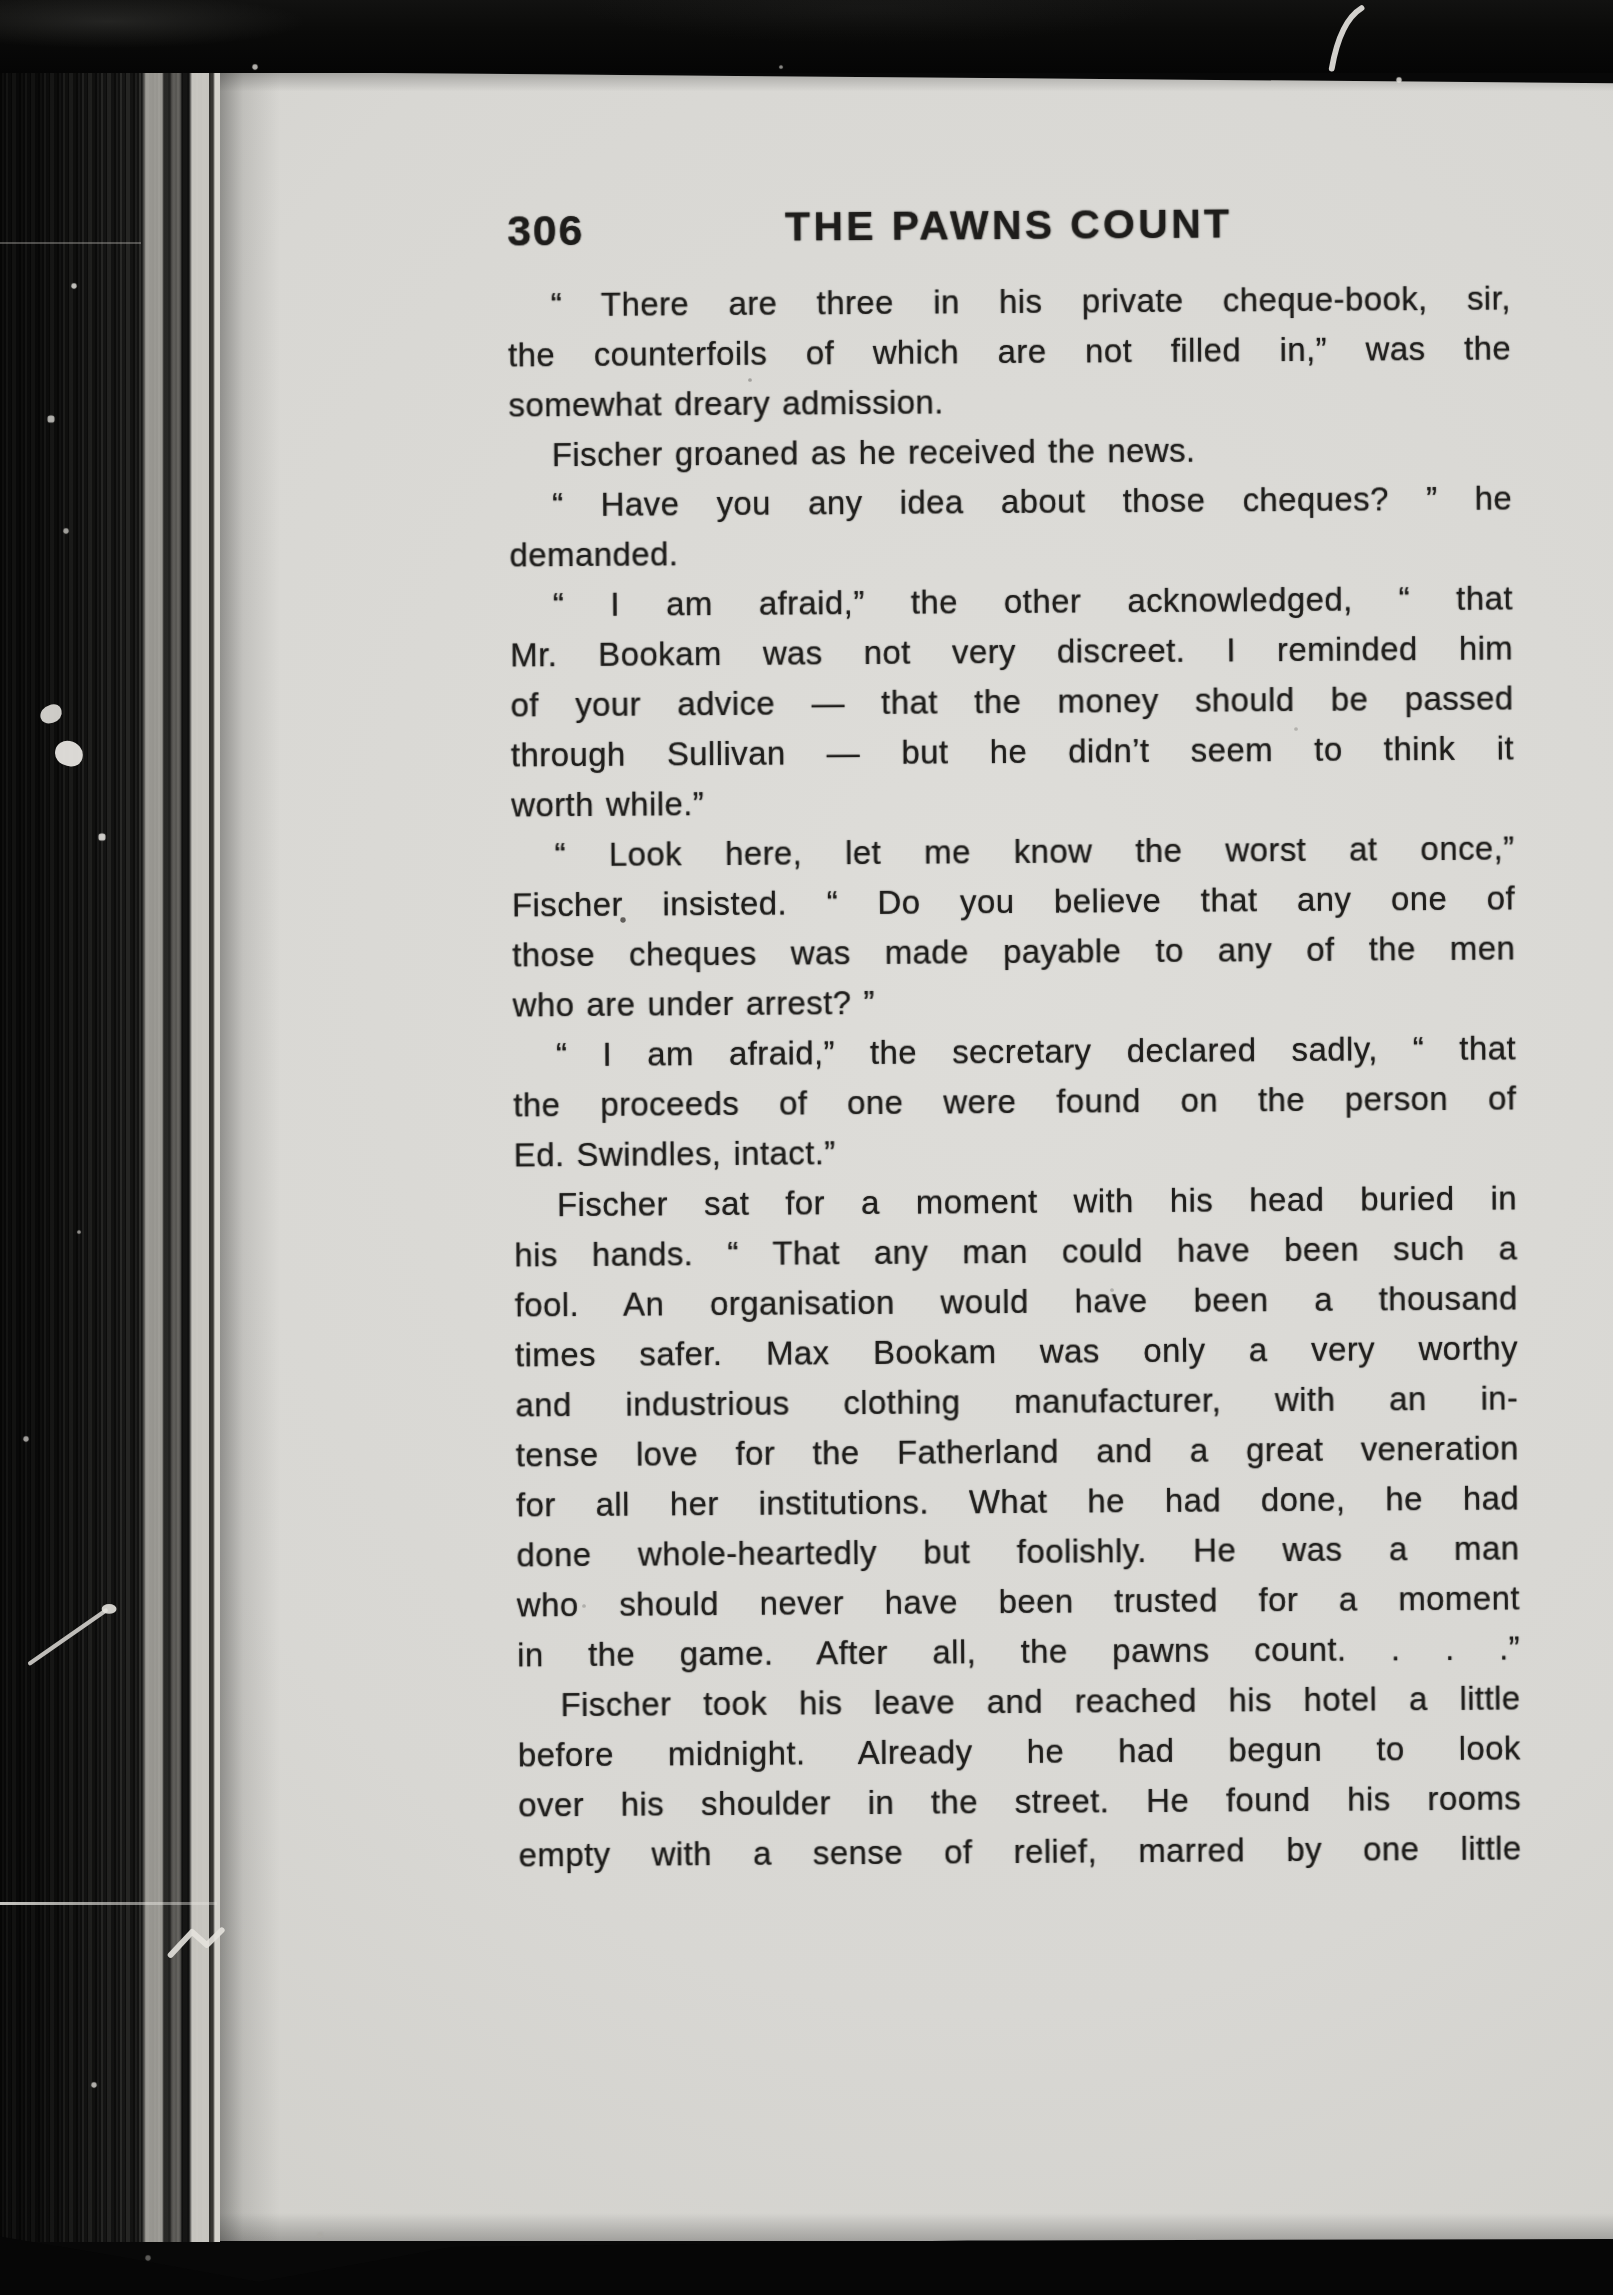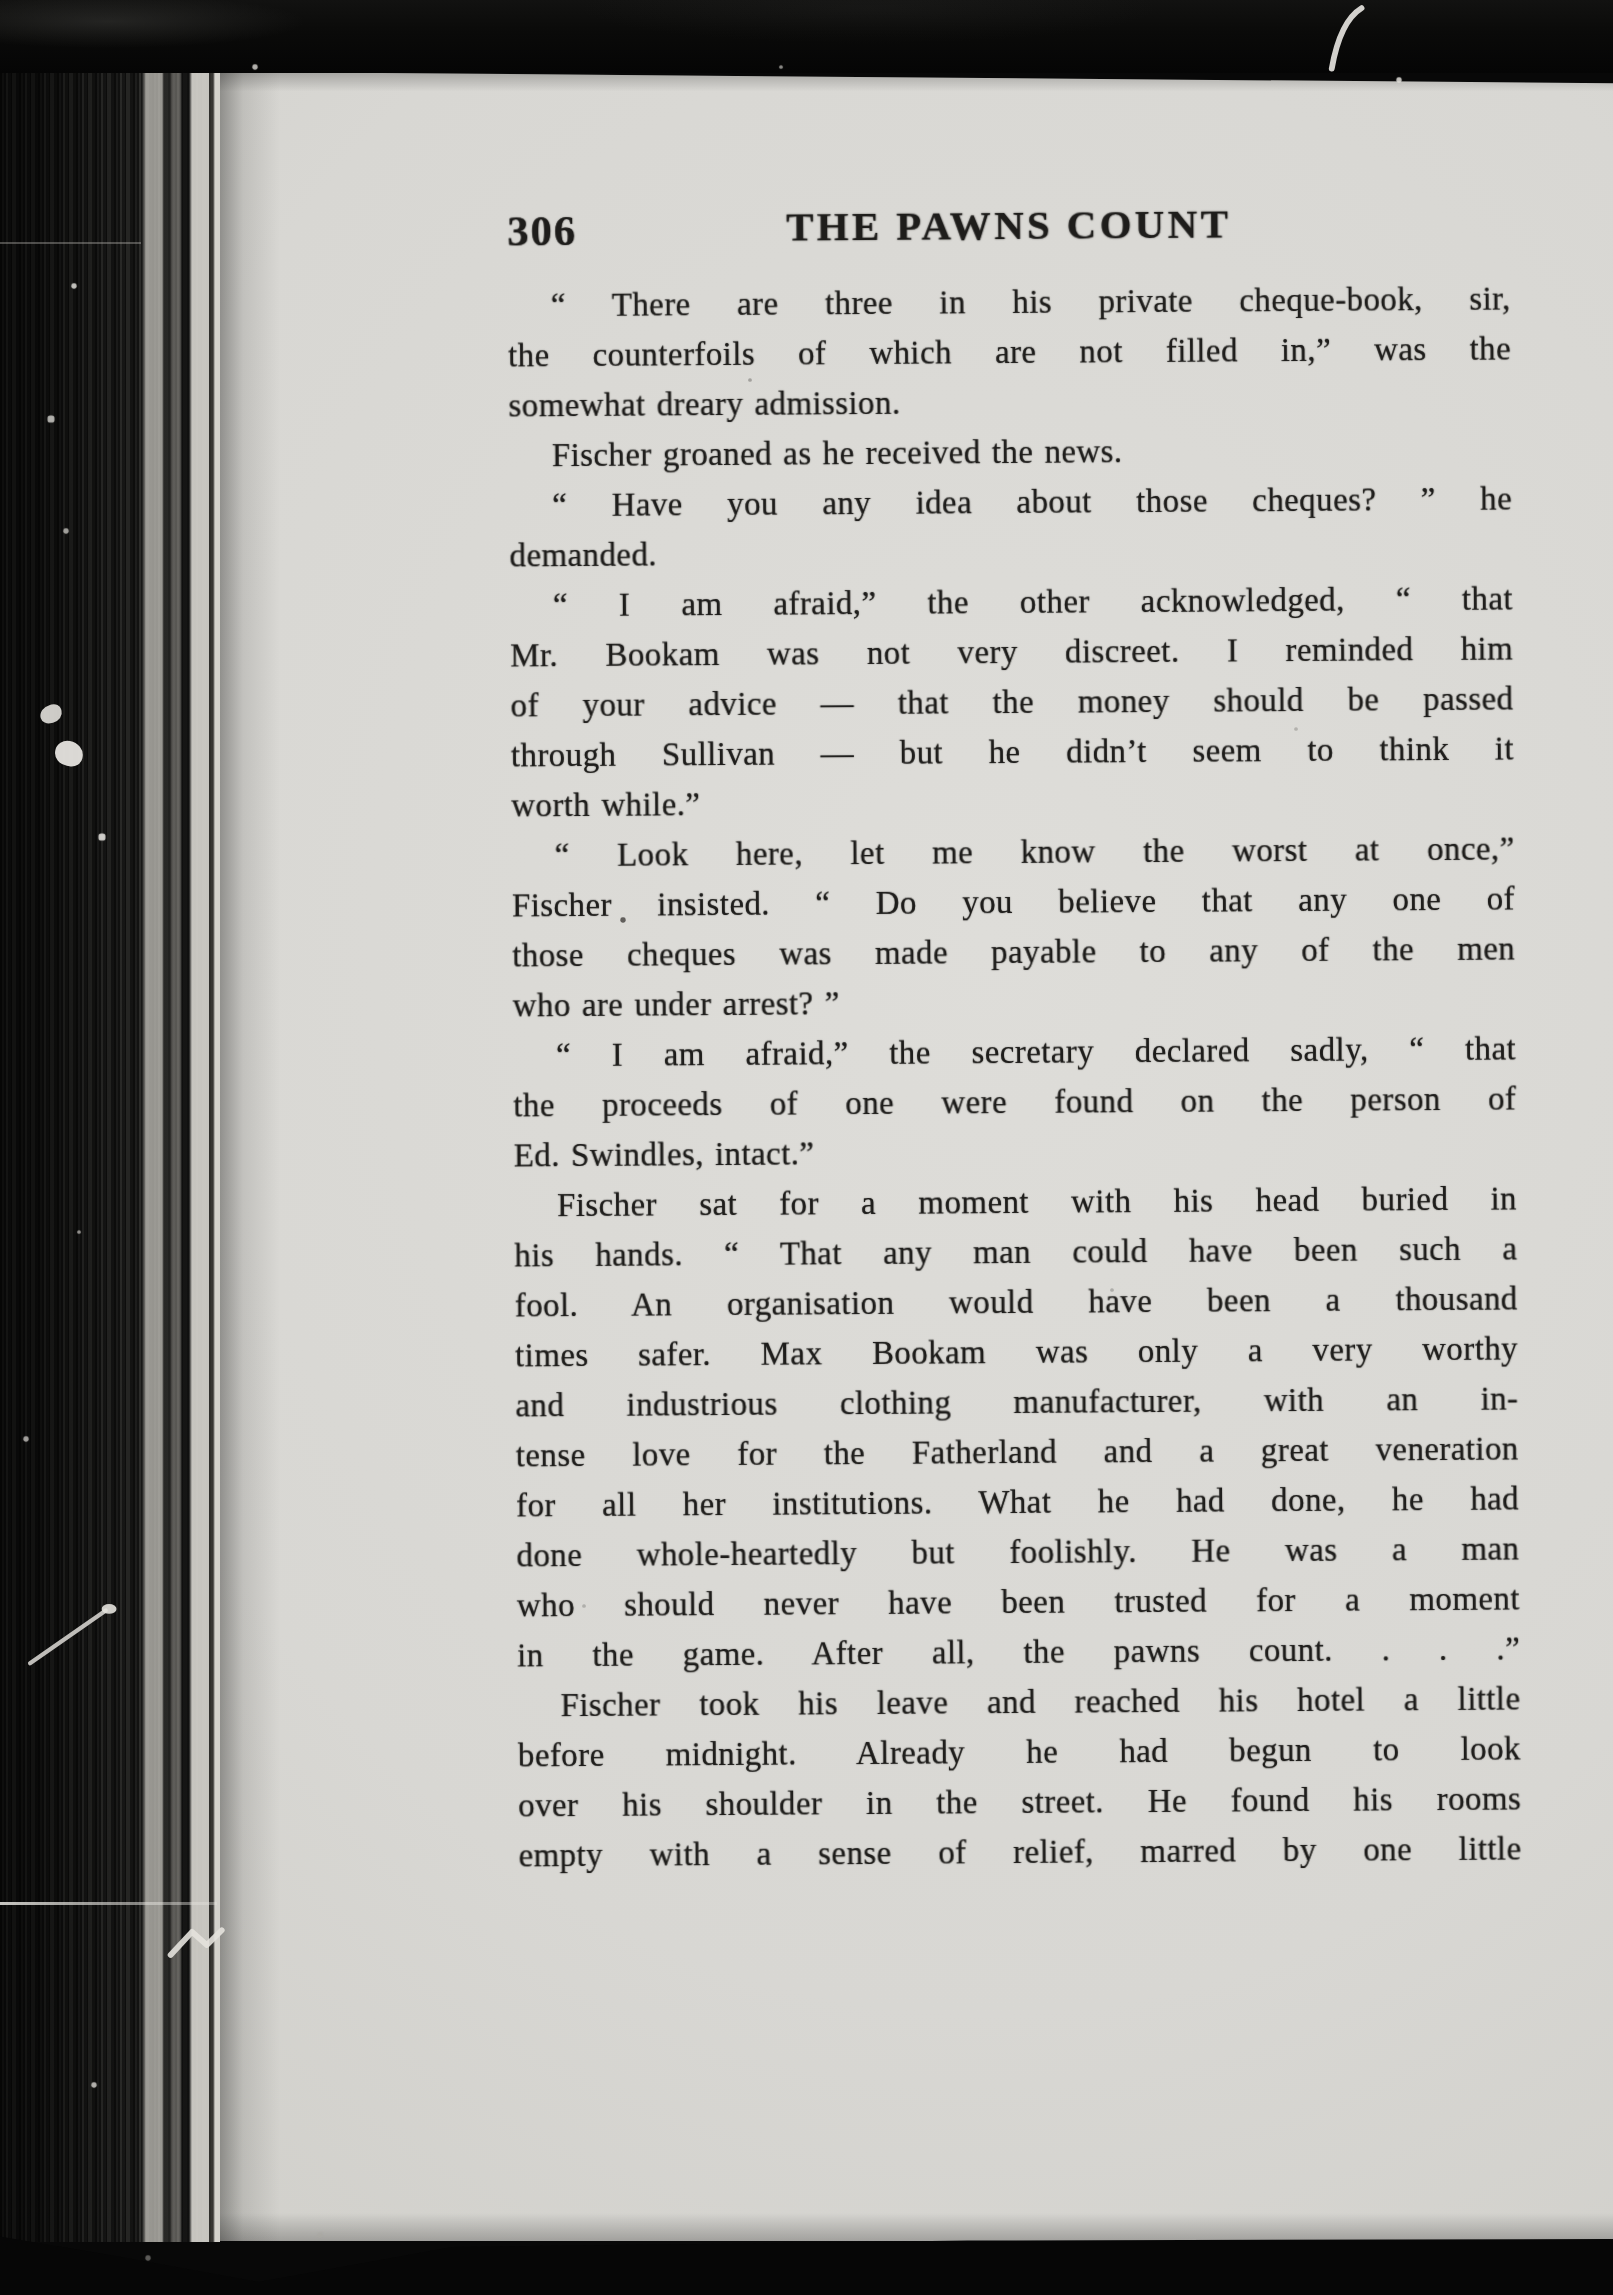--- a/index.html
+++ b/index.html
@@ -1,17 +1,17 @@
 <!DOCTYPE html>
 <html style="font-size:13.2px"><head>
 <meta charset="utf-8">
 <style>
   html,body{margin:0;padding:0;background:#000;}
   .scene{position:relative;width:1614px;height:2295px;overflow:hidden;background:#080808;
-         font-family:Liberation Serif, serif;}
+         font-family:Liberation Sans, sans-serif;}
 
   
   .top-band{position:absolute;left:0;top:0;width:100%;height:73px;z-index:4;
     background:
       radial-gradient(281px 38px at 108px 21.5px, rgba(118,118,114,.22), rgba(0,0,0,0) 70%),
       radial-gradient(414px 50px at 869px 8.3px, rgba(70,70,68,.12), rgba(0,0,0,0) 70%),
       linear-gradient(180deg,#121211 0%,#0a0a09 45%,#050505 100%);}
 
   
   .spine{position:absolute;left:0;top:71px;width:220px;height:2171px;z-index:1;

